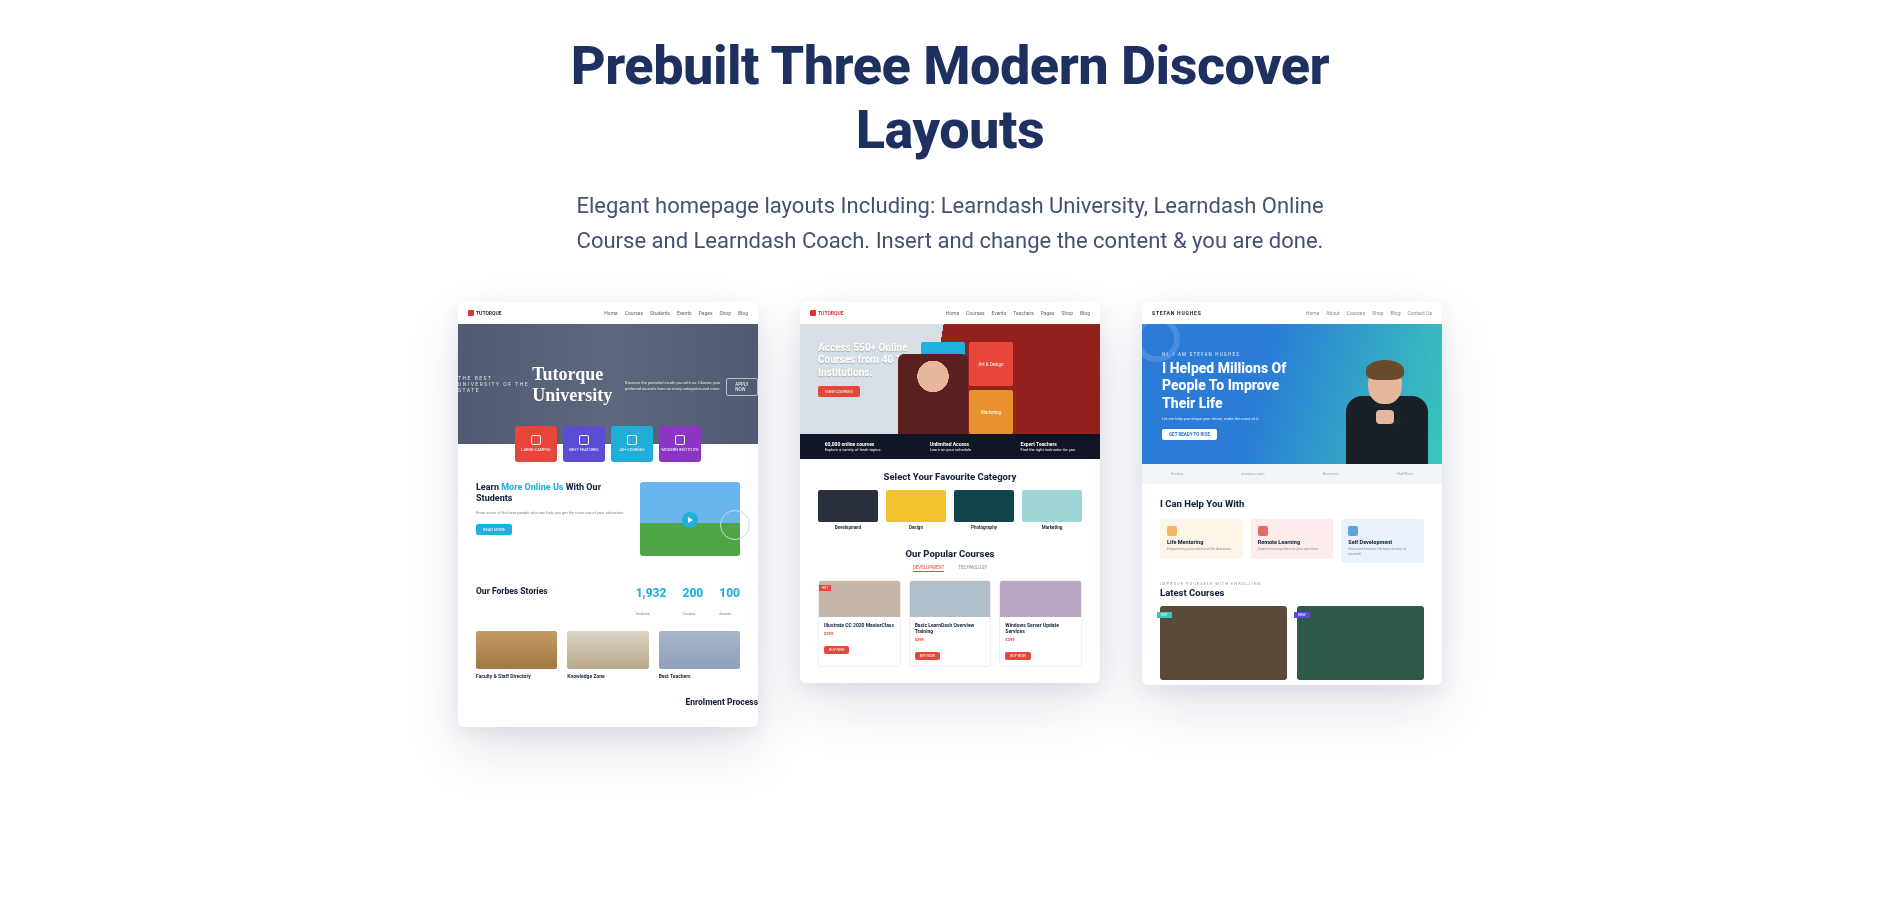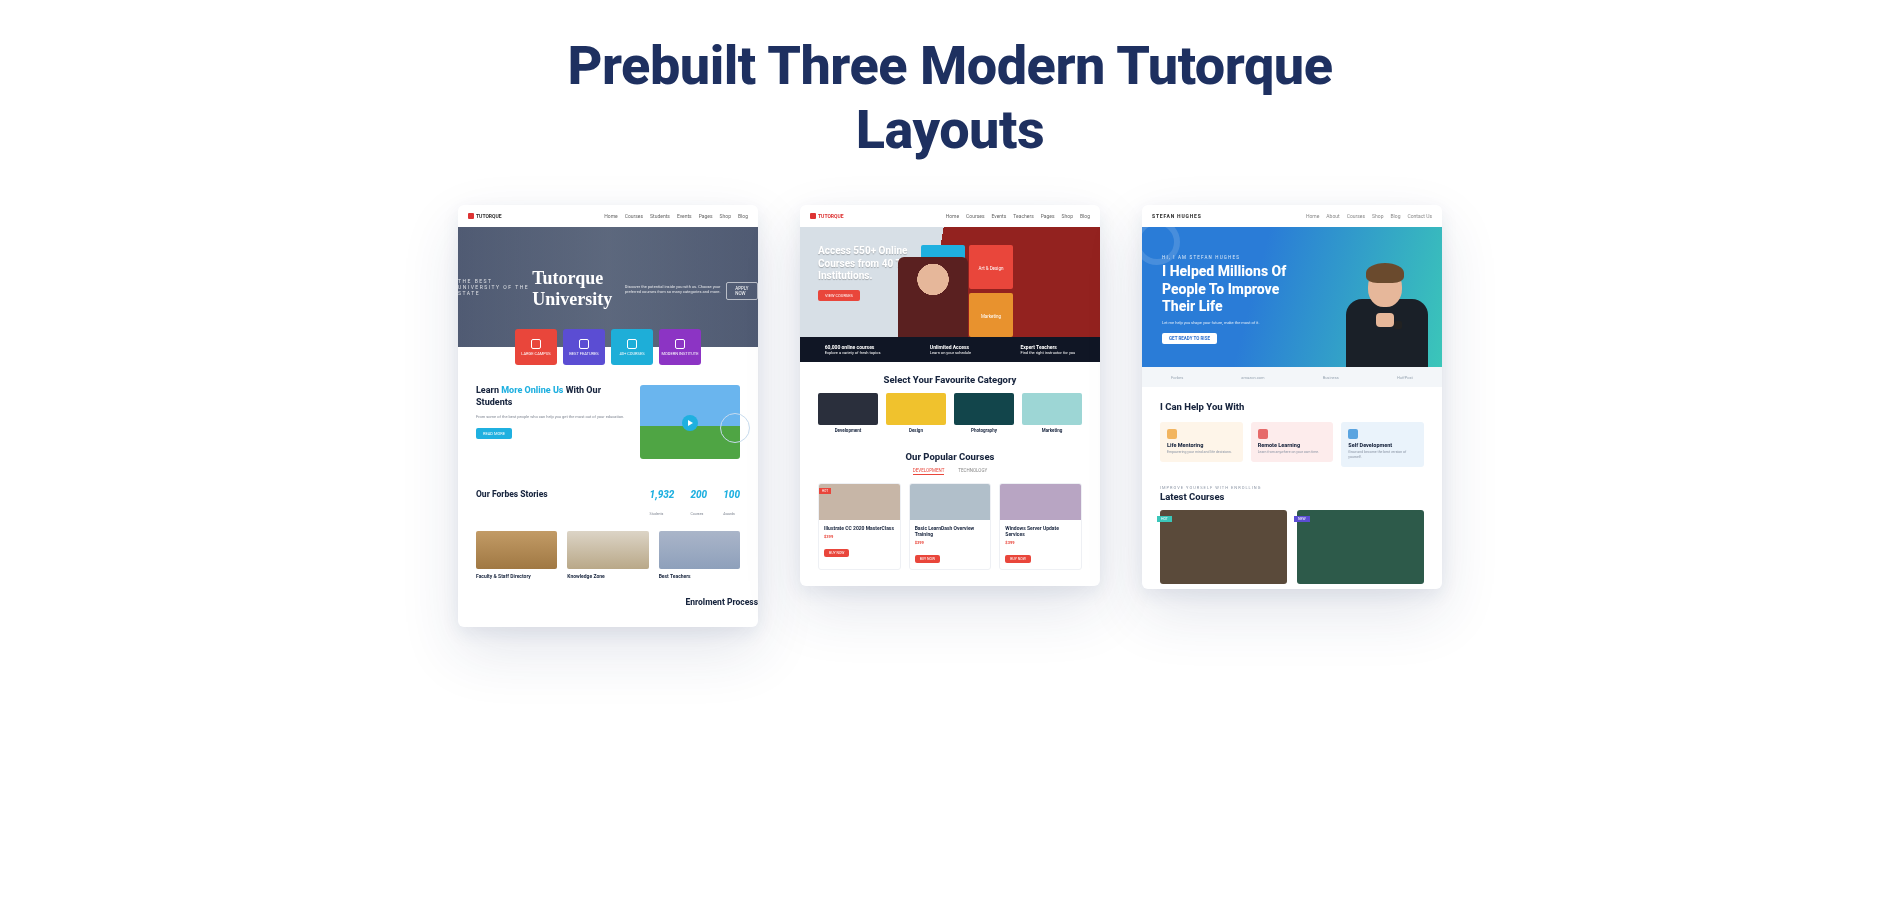--- a/index.html
+++ b/index.html
@@ -34,21 +34,21 @@
 .c1 .learn .d { font-size:4px; color:#808793; line-height:1.5; margin-top:5px; }
 .c1 .learn .btn { margin-top:7px; display:inline-block; background:#1fb0e0; color:#fff; font-size:4px; padding:3px 7px; border-radius:2px; }
 .c1 .learn .pic { width:100px; height:74px; border-radius:3px; background:linear-gradient(#6ab5ee 0 55%,#4fa544 55% 100%); position:relative; }
 .c1 .learn .pic::after { content:""; position:absolute; right:-10px; top:28px; width:28px; height:28px; border:1px solid #c7dbee; border-radius:50%; }
 .c1 .learn .play { position:absolute; left:42px; top:30px; width:16px; height:16px; background:#1fb0e0; border-radius:50%; }
 .c1 .learn .play::after { content:""; position:absolute; left:6px; top:5px; border-left:5px solid #fff; border-top:3px solid transparent; border-bottom:3px solid transparent; }
 .c1 .stats { display:flex; justify-content:space-between; padding:10px 18px 12px; align-items:flex-start; }
 .c1 .stats .st { font-size:8.5px; font-weight:800; color:#18253e; }
 .c1 .stats .nums { display:flex; gap:16px; }
 .c1 .stats .nums div { text-align:left; }
-.c1 .stats .nums b { color:#1fb0e0; font-size:10px; font-weight:800; display:block;font-style:italic; }
+.c1 .stats .nums b { color:#1fb0e0; font-size:12px; font-weight:800; display:block; }
 .c1 .stats .nums i { font-size:3.5px; color:#808793; font-style:normal; }
 .c1 .thumbs { padding:0 18px 10px; display:flex; gap:10px; }
 .c1 .thumbs .th { flex:1; }
 .c1 .thumbs .th .im { height:38px; border-radius:2px; background:#9aa8b5; }
 .c1 .thumbs .th:nth-child(1) .im { background:linear-gradient(#c29b66,#a07843); }
 .c1 .thumbs .th:nth-child(2) .im { background:linear-gradient(#dcd4c6,#b9a888); }
 .c1 .thumbs .th:nth-child(3) .im { background:linear-gradient(#aab5c9,#8ea0bb); }
 .c1 .thumbs .th .tl { font-size:5px; font-weight:700; color:#18253e; margin-top:4px; }
 .c1 .endsec { text-align:right; font-size:8.5px; font-weight:800; color:#18253e; padding:8px 0 20px; }
 
@@ -124,21 +124,22 @@
 .c3 .latest .pc .tag{position:absolute;left:-3px;top:6px;background:#5b4dd3;color:#fff;font-size:3.5px;padding:1px 4px;}
 .c3 .latest .pc:nth-child(1) .tag{background:#3bc6b9;}
 
 
 .dotic{width:6px;height:6px;background:#fff;border-radius:1px;display:inline-block;}
 </style>
 </head>
 <body>
 
 <div class="wrap">
-  <h1 class="heading">Prebuilt Three Modern Tutorque Layouts</h1>
+  <h1 class="heading">Prebuilt Three Modern Discover Layouts</h1>
+  <p class="sub">Elegant homepage layouts Including: Learndash University, Learndash Online Course and Learndash Coach. Insert and change the content &amp; you are done.</p>
 
   <div class="row">
 
     <div class="card c1">
       <div class="nav">
         <div class="logo">
             <span class="dotic" style="background:#d33;"></span>
             <span>TUTORQUE</span>
           </div>
         <div class="menu">

